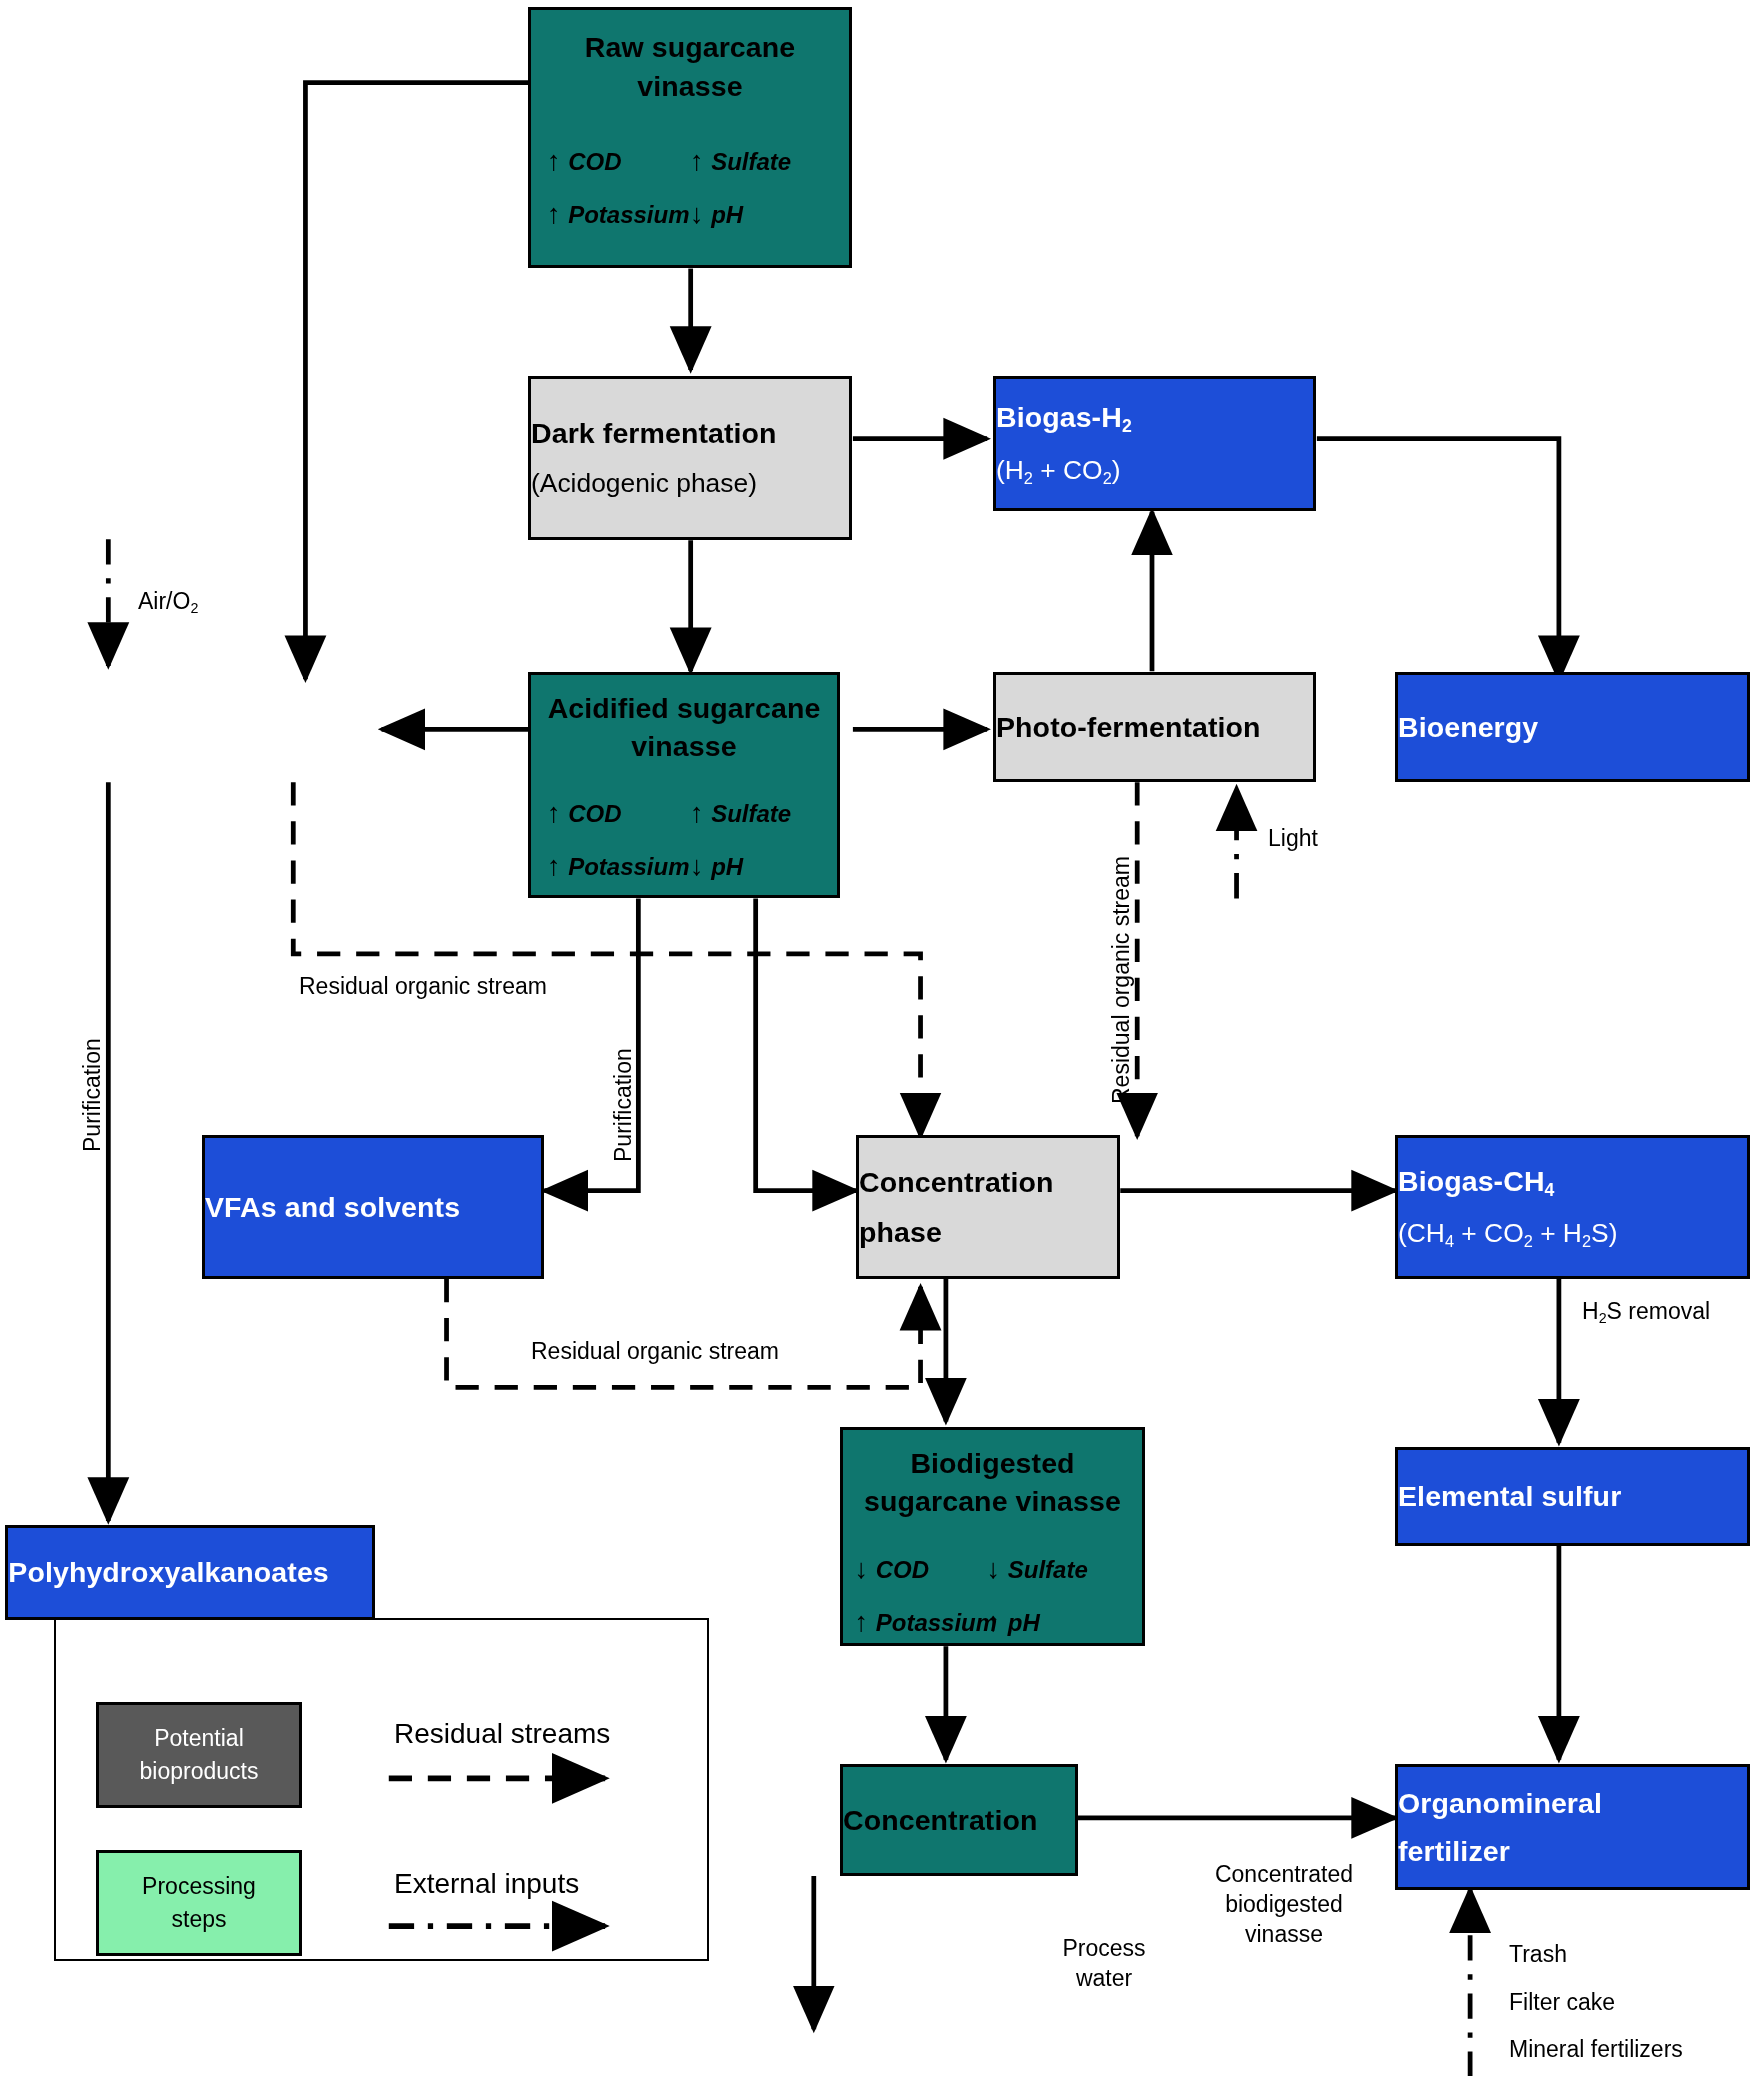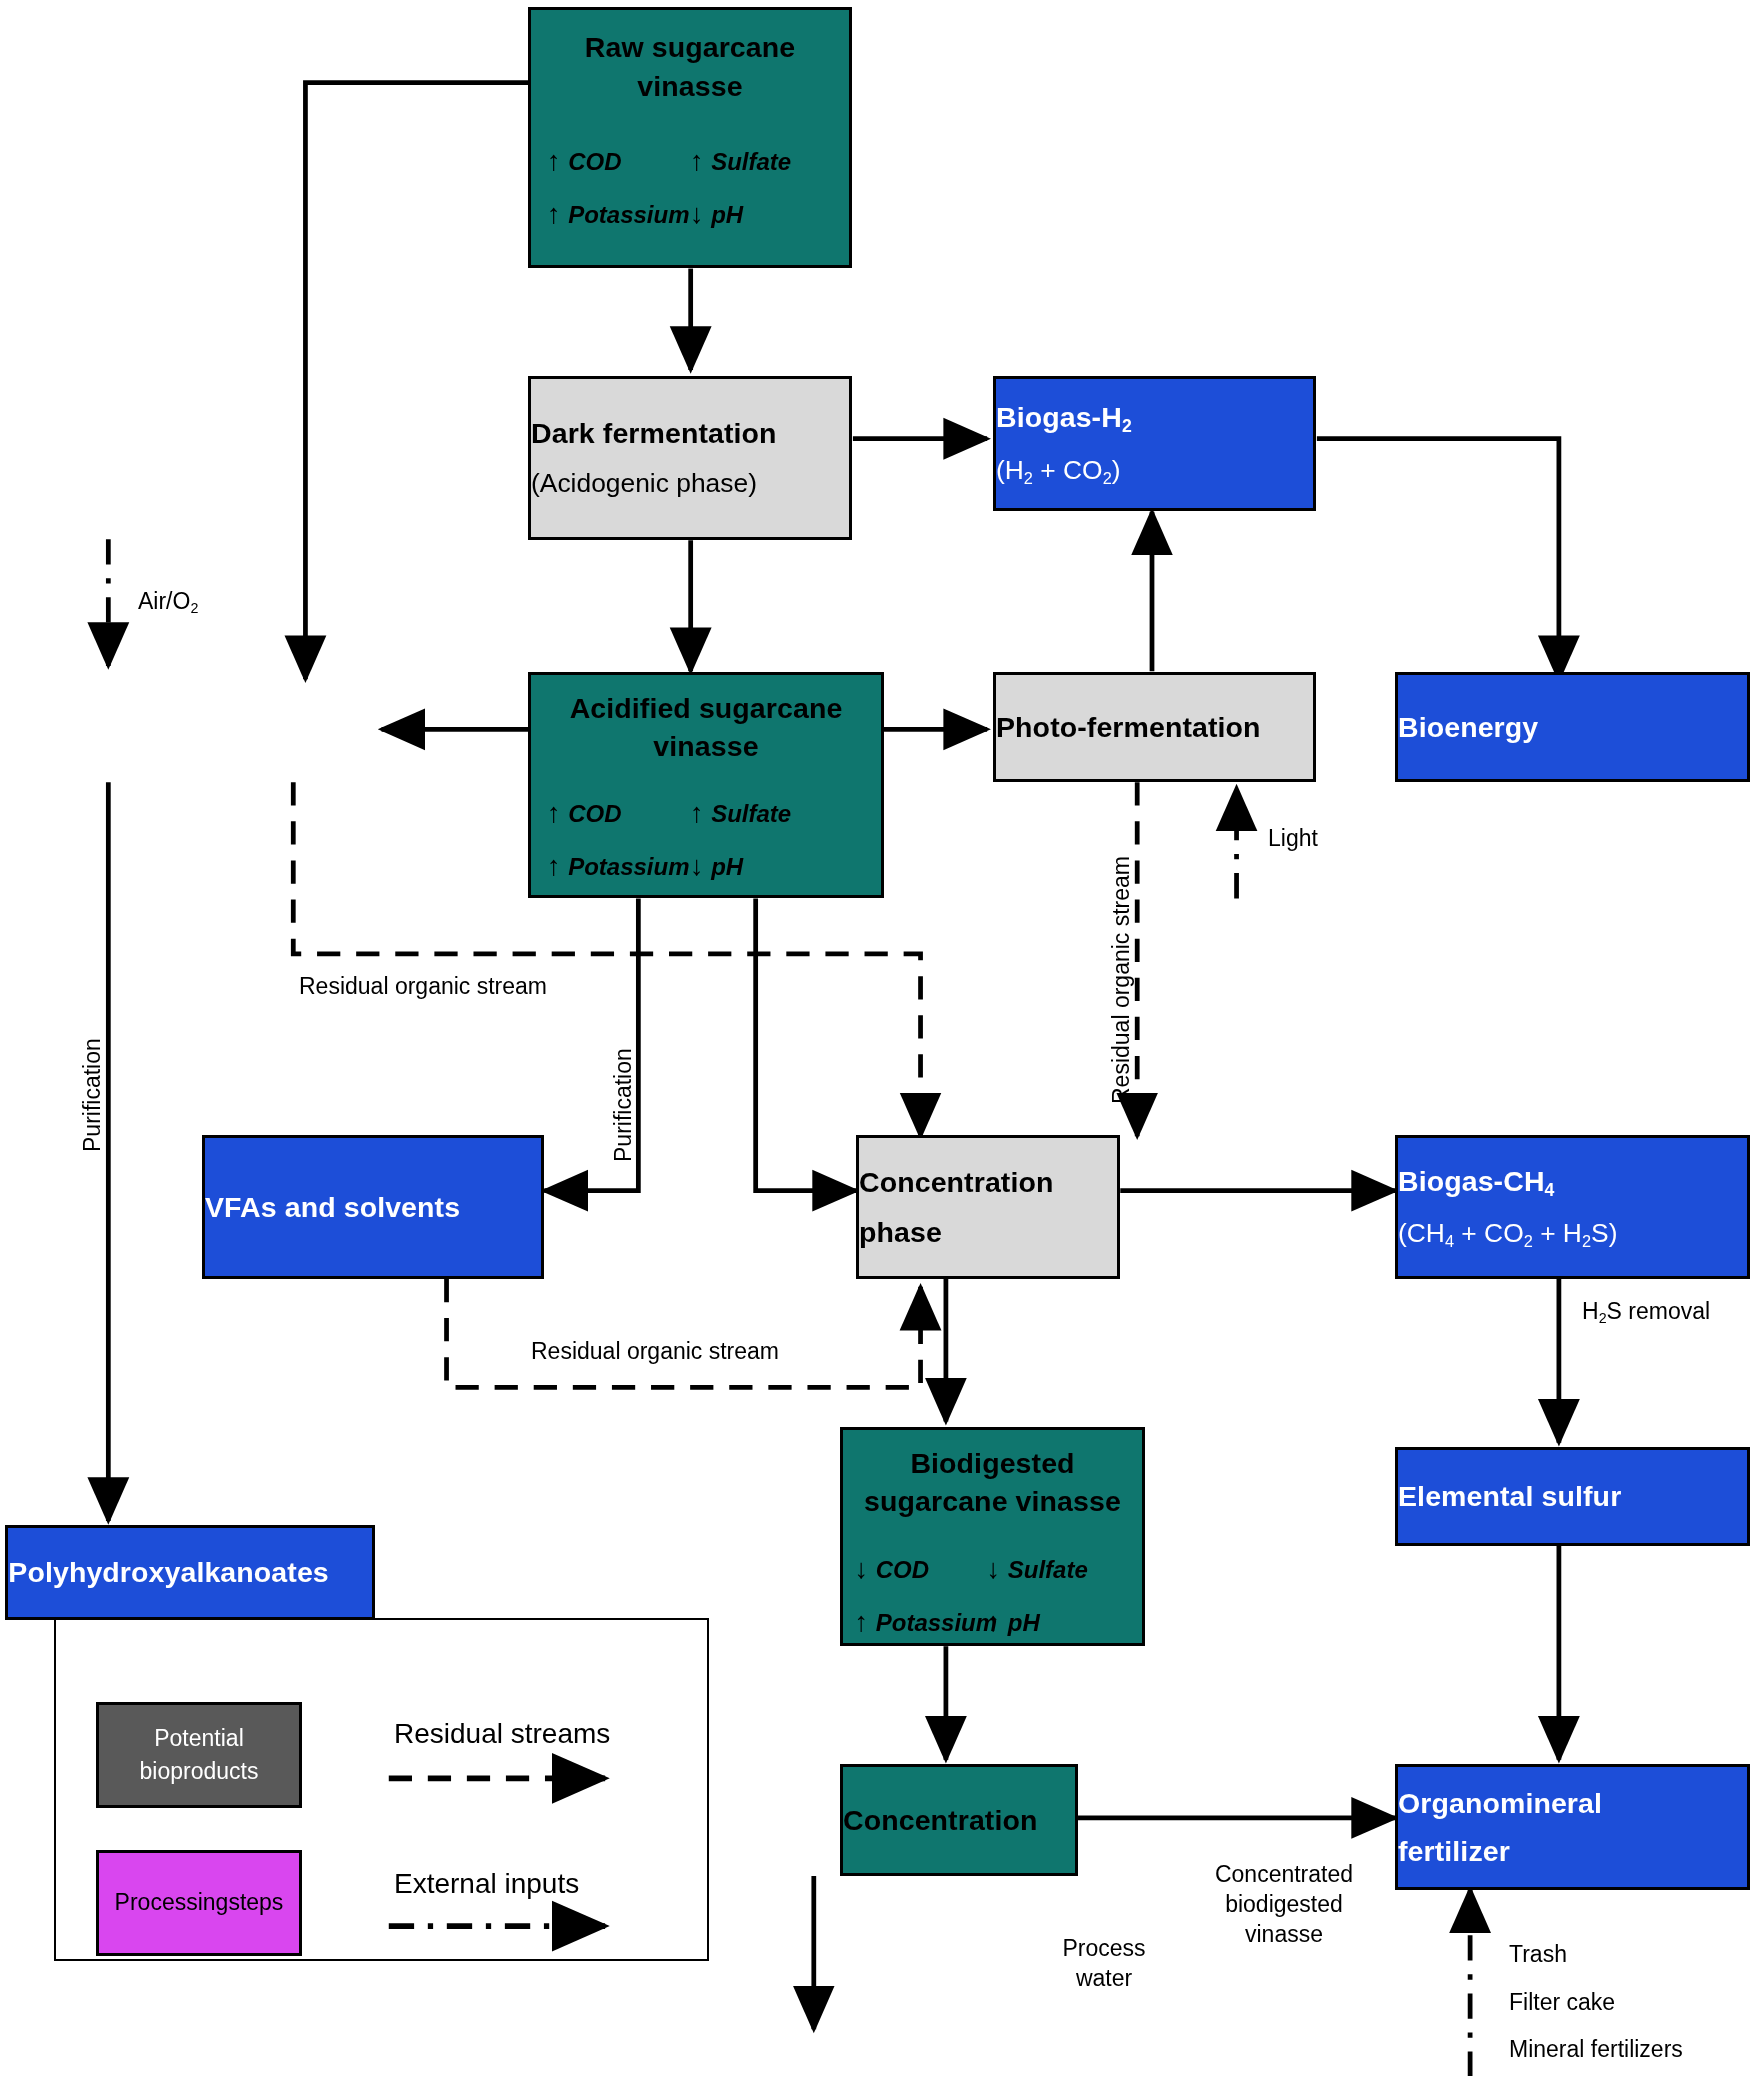--- a/index.html
+++ b/index.html
@@ -129,21 +129,21 @@
     <div class="title">Dark fermentation</div>
     <div class="sub">(Acidogenic phase)</div>
   </div>
 
   <div class="node dark" style="left:993px;top:376px;width:323px;height:135px;">
     <div class="title">Biogas-H<sub>2</sub></div>
     <div class="sub">(H<sub>2</sub> + CO<sub>2</sub>)</div>
   </div>
 
 
-  <div class="node white" style="left:528px;top:672px;width:356px;height:226px;align-items:stretch;justify-content:flex-start;padding-top:13.7px;">
+  <div class="node white" style="left:528px;top:672px;width:312px;height:226px;align-items:stretch;justify-content:flex-start;padding-top:13.7px;">
     <div class="title">Acidified sugarcane</div>
     <div class="title">vinasse</div>
     <div class="props" style="margin-top:12.7px;">
       <div class="proprow">
         <span class="pcell c1">
             <span class="arrowglyph">↑</span>
             <span>COD</span>
           </span>
         <span class="pcell">
             <span class="arrowglyph">↑</span>
@@ -248,21 +248,21 @@
   </div>
   <div class="edgelabel" style="left:1509px;top:1940px;">Trash</div>
   <div class="edgelabel" style="left:1509px;top:1988px;">Filter cake</div>
   <div class="edgelabel" style="left:1509px;top:2035px;">Mineral fertilizers</div>
 
   <div class="legend" style="left:54px;top:1618px;width:655px;height:343px;">
     <div class="lbox" style="left:40px;top:82px;width:206px;height:106px;background:#595959;color:#fff;flex-direction:column;">
       <div>Potential</div>
       <div>bioproducts</div>
     </div>
-    <div class="lbox" style="left:40px;top:230px;width:206px;height:106px;background:#d946ef;color:#000;">
+    <div class="lbox" style="left:40px;top:230px;width:206px;height:106px;background:#86efac;color:#000;flex-direction:column;">
       <div>Processing</div>
       <div>steps</div>
     </div>
     <div class="ltext" style="left:338px;top:98px;">Residual streams</div>
     <div class="ltext" style="left:338px;top:248px;">External inputs</div>
 
     <svg style="position:absolute;left:0;top:0;width:655px;height:343px;" viewBox="0 0 1240 650" width="655" height="343">
       <defs>
         <marker id="ah2" markerWidth="12" markerHeight="12" refX="9.2" refY="5" orient="auto" markerUnits="strokeWidth">
           <path d="M0,0.6 L10,5 L0,9.4 z" fill="#000"></path>

